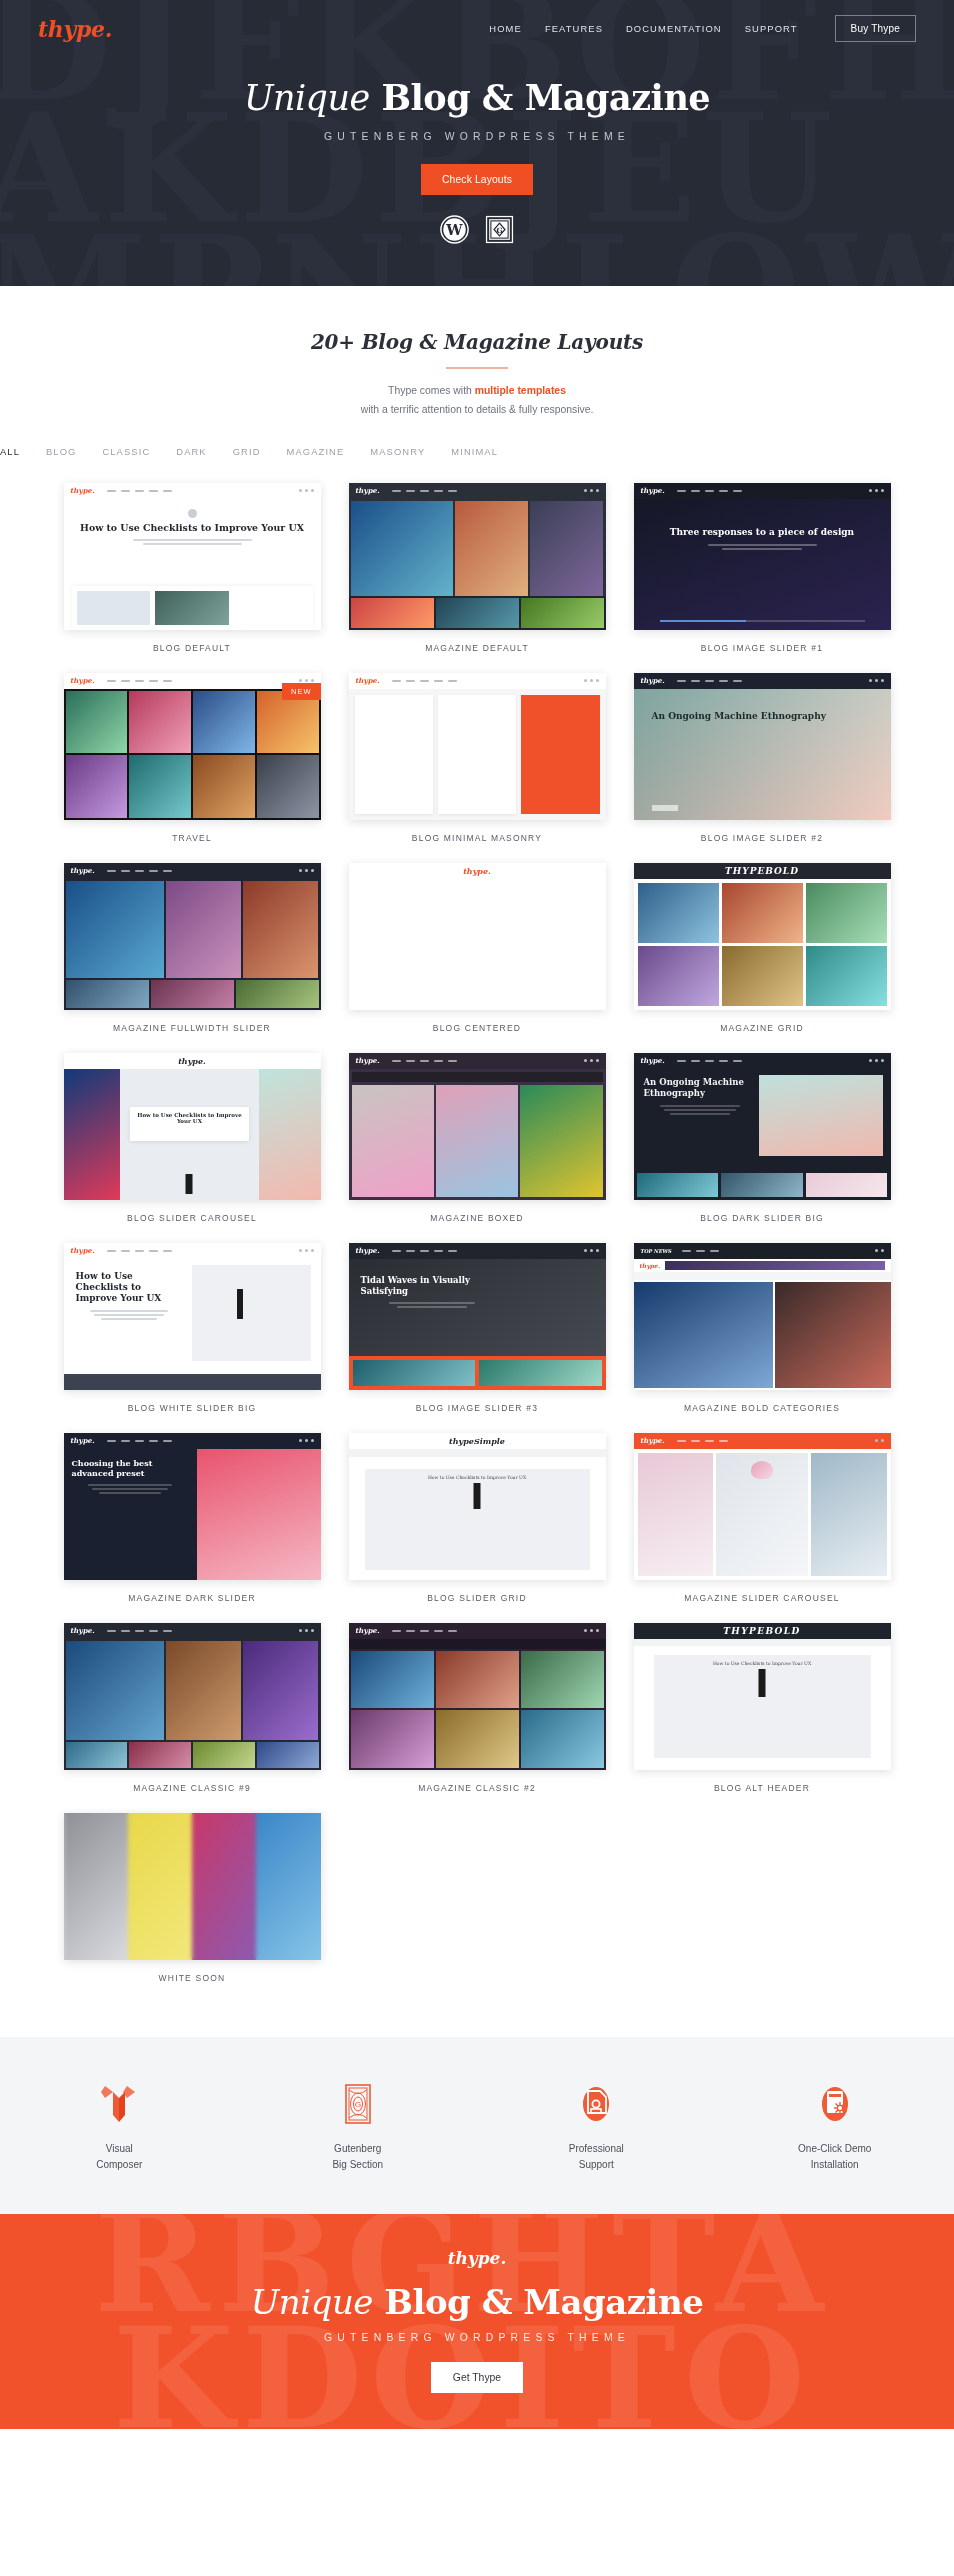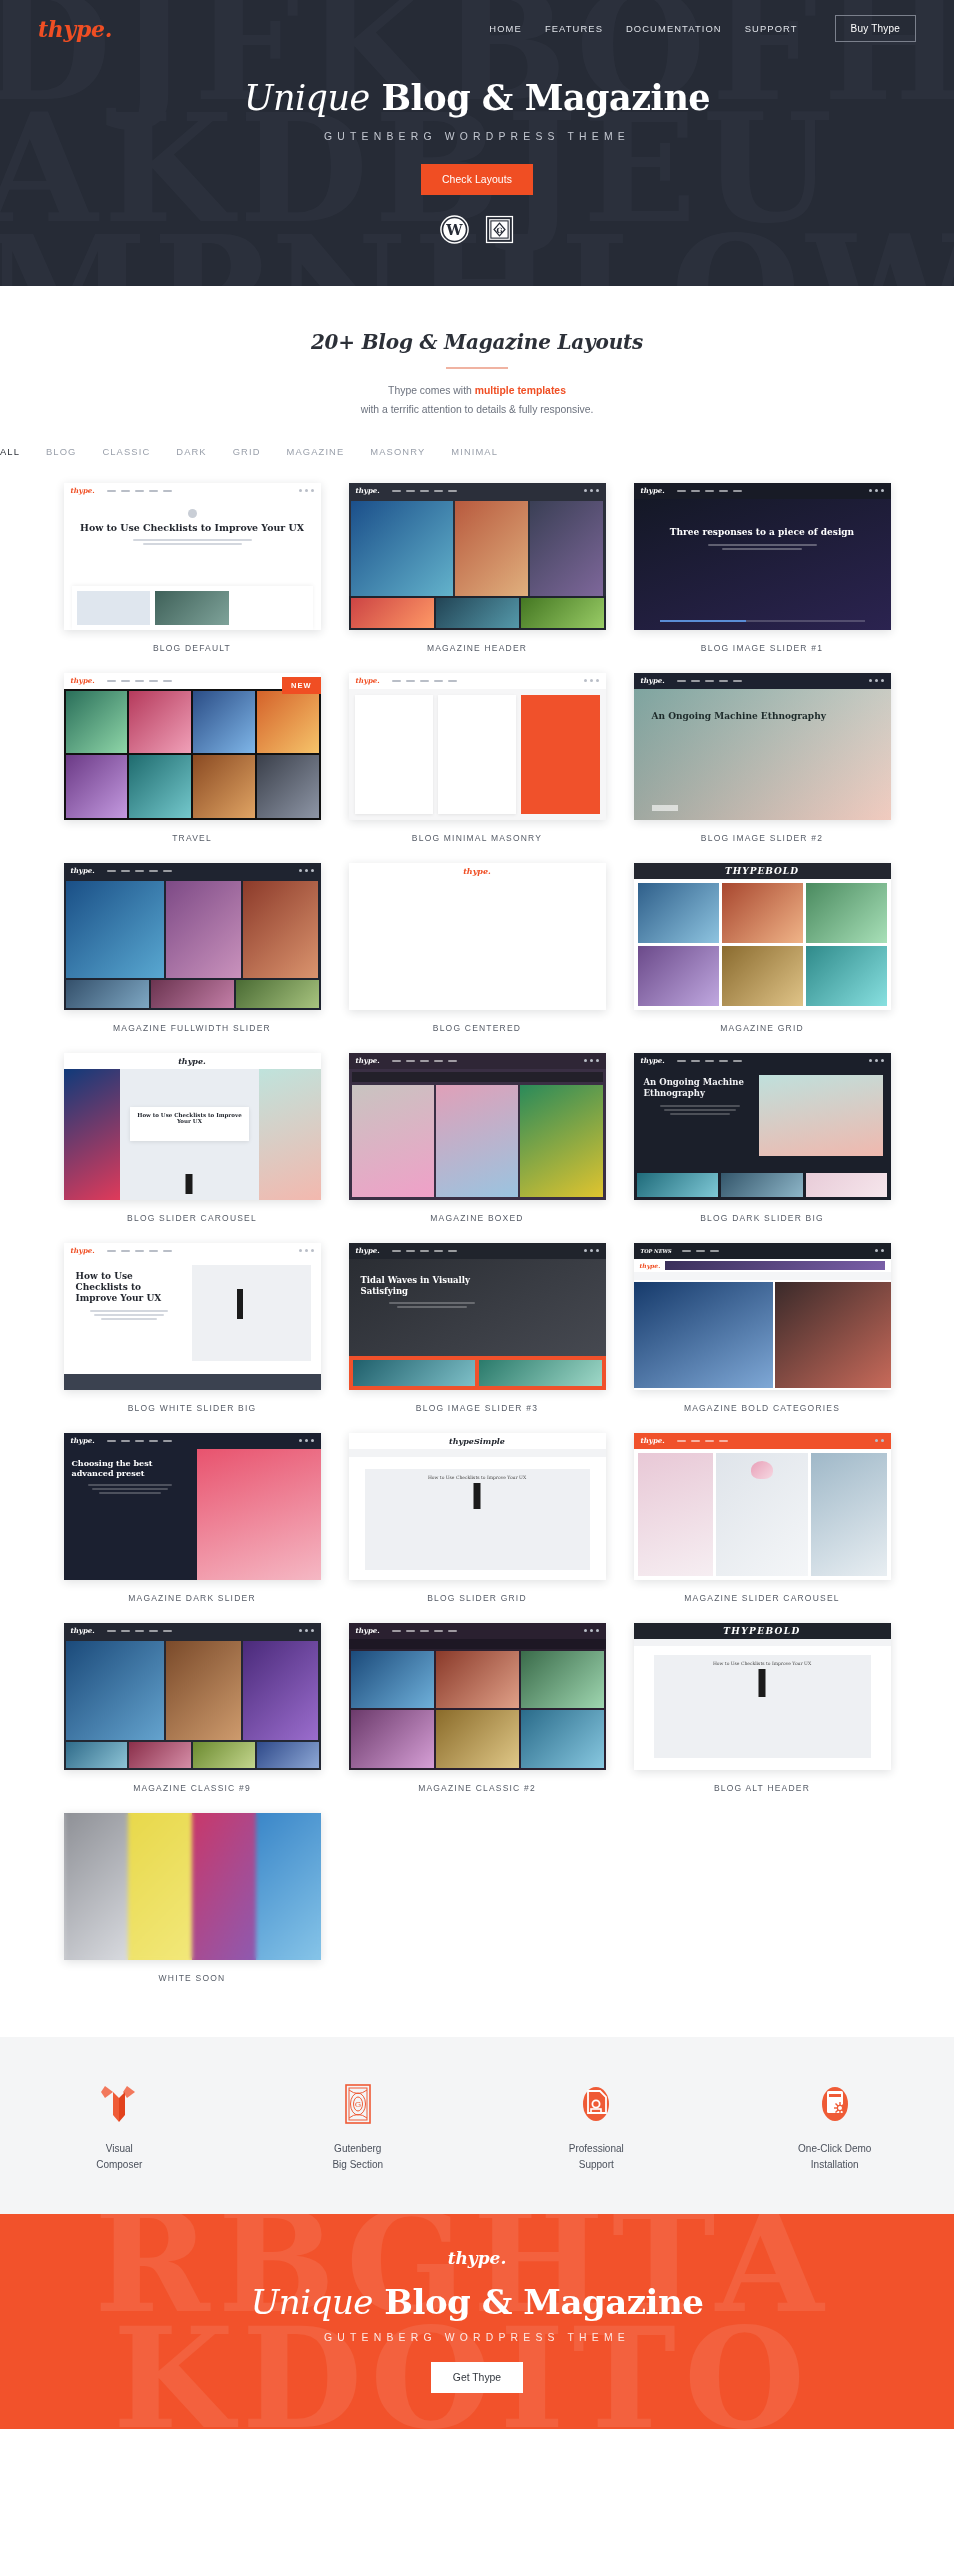--- a/index.html
+++ b/index.html
@@ -168,28 +168,28 @@
   }
   .card-label {
     text-align: center;
     margin-top: 13px;
     font-size: 8.5px;
     letter-spacing: 1.2px;
     color: #555b66;
   }
   .ribbon {
     position: absolute;
-    top: 4px; right: 0;
+    top: 10px; right: 0;
     background: #f04e23;
     color: #fff;
     font-size: 7.5px;
     letter-spacing: 1px;
     padding: 4px 9px;
     z-index: 6;
-    font-weight: 700;
+    font-weight: 400;
   }
 
   
   .mini { position: absolute; inset: 0; display: flex; flex-direction: column; }
   .mini-nav {
     height: 16px; display: flex; align-items: center;
     padding: 0 7px; gap: 4px; flex: 0 0 auto;
   }
   .mini-logo {
     font-family: "DejaVu Serif", serif; font-style: italic;
@@ -415,21 +415,21 @@
       </div>
       <div style="position:absolute;bottom:0;left:0;right:0;height:34px;background:#20242e;
                   display:grid;grid-template-columns:repeat(3,1fr);gap:2px;padding:2px">
         <div style="background:linear-gradient(135deg, #c44, #f96)"></div>
         <div style="background:linear-gradient(135deg, #245, #59a)"></div>
         <div style="background:linear-gradient(135deg, #472, #9c6)"></div>
       </div>
     </div>
           </div>
         </div>
-        <div class="card-label">MAGAZINE HEADER</div>
+        <div class="card-label">MAGAZINE DEFAULT</div>
       </div>
       <div class="card-wrap">
         <div class="card">
           <div class="mini">
             <div class="mini-nav" style="background:#181b26">
       <span class="mini-logo wht">thype.</span>
       <span class="mini-links lt">
                 <i></i>
                 <i></i>
                 <i></i>

